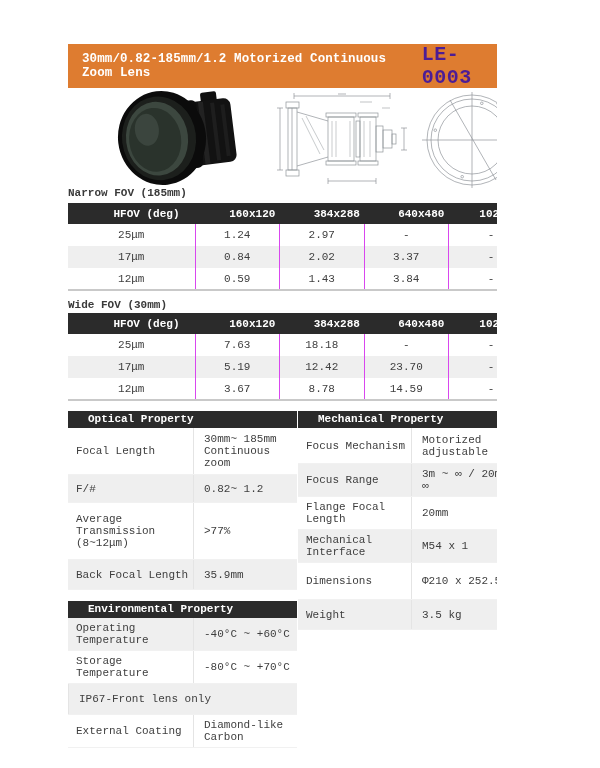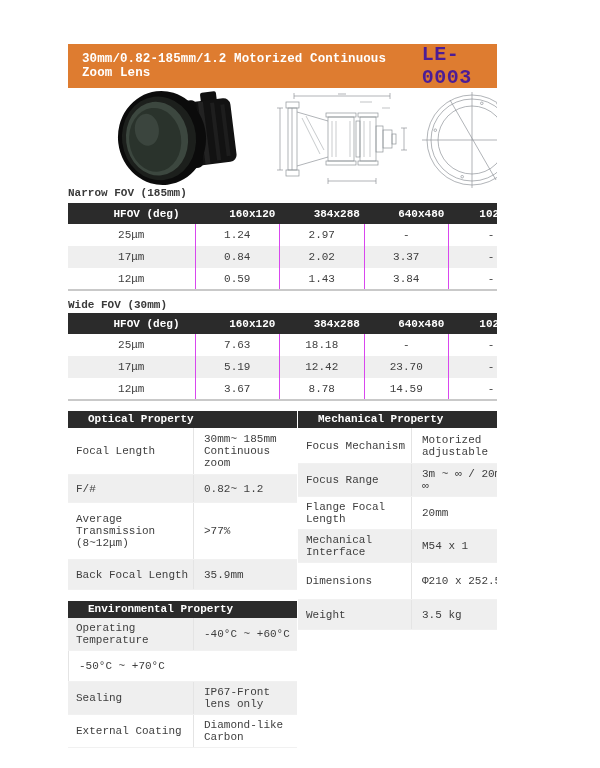--- a/index.html
+++ b/index.html
@@ -237,24 +237,24 @@
         <div class="val">35.9mm</div>
       </div>
     </div>
     <div class="mt11">
       <div class="ps-title">Environmental Property</div>
       <div class="ps-row rh31 alt">
         <div class="lbl">Operating Temperature</div>
         <div class="val">-40°C ~ +60°C</div>
       </div>
       <div class="ps-row rh31">
-        <div class="val">-50°C ~ +70°C</div>
+        <div class="lbl">Storage Temperature</div>
+        <div class="val">-80°C ~ +70°C</div>
       </div>
       <div class="ps-row rh31 alt">
-        <div class="lbl">Sealing</div>
         <div class="val">IP67-Front lens only</div>
       </div>
       <div class="ps-row rh31">
         <div class="lbl">External Coating</div>
         <div class="val">Diamond-like Carbon</div>
       </div>
     </div>
   </div>
 
   <div class="prop-col col-right" style="left:298px; width:227px">

